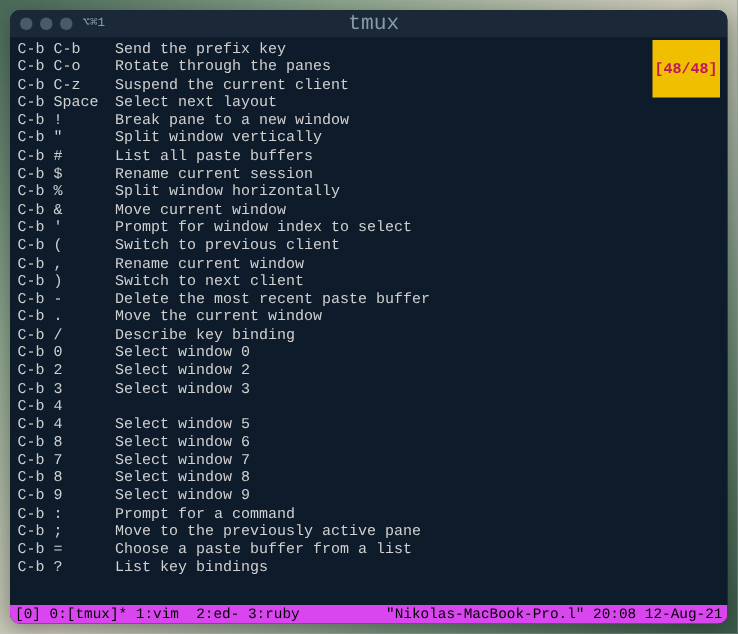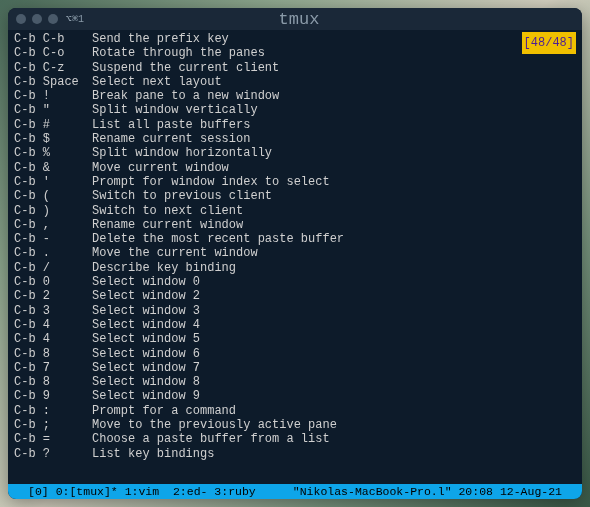--- a/index.html
+++ b/index.html
@@ -74,31 +74,31 @@
     color: #d0d0d0;
   }
   .desc-col {
     color: #d0d0d0;
   }
   .counter {
     position: absolute;
     top: 2px;
     right: 6px;
     background: #f0c000;
-    color: #4c1d95;
-    padding: 4px 2px;
-    font-weight: normal;
+    color: #be185d;
+    padding: 16px 2px;
+    font-weight: bold;
   }
   .statusbar {
     height: 15px;
-    background: #0ea5e9;
+    background: #d946ef;
     color: #000;
     display: flex;
     align-items: center;
-    padding: 0 20px;
+    padding: 0 4px;
     font-size: 11.5px;
     flex-shrink: 0;
     white-space: pre;
     justify-content: space-between;
   }
   .status-left { flex: 0 0 auto; }
   .status-mid { flex: 1; }
   .status-right { flex: 0 0 auto; }
 </style>
 </head>
@@ -125,29 +125,29 @@
         <div class="line"><span class="key-col">C-b C-z</span><span class="desc-col">Suspend the current client</span></div>
         <div class="line"><span class="key-col">C-b Space</span><span class="desc-col">Select next layout</span></div>
         <div class="line"><span class="key-col">C-b !</span><span class="desc-col">Break pane to a new window</span></div>
         <div class="line"><span class="key-col">C-b "</span><span class="desc-col">Split window vertically</span></div>
         <div class="line"><span class="key-col">C-b #</span><span class="desc-col">List all paste buffers</span></div>
         <div class="line"><span class="key-col">C-b $</span><span class="desc-col">Rename current session</span></div>
         <div class="line"><span class="key-col">C-b %</span><span class="desc-col">Split window horizontally</span></div>
         <div class="line"><span class="key-col">C-b &amp;</span><span class="desc-col">Move current window</span></div>
         <div class="line"><span class="key-col">C-b '</span><span class="desc-col">Prompt for window index to select</span></div>
         <div class="line"><span class="key-col">C-b (</span><span class="desc-col">Switch to previous client</span></div>
+        <div class="line"><span class="key-col">C-b ,</span><span class="desc-col">Rename current window</span></div>
         <div class="line"><span class="key-col">C-b )</span><span class="desc-col">Switch to next client</span></div>
-        <div class="line"><span class="key-col">C-b ,</span><span class="desc-col">Rename current window</span></div>
         <div class="line"><span class="key-col">C-b -</span><span class="desc-col">Delete the most recent paste buffer</span></div>
         <div class="line"><span class="key-col">C-b .</span><span class="desc-col">Move the current window</span></div>
         <div class="line"><span class="key-col">C-b /</span><span class="desc-col">Describe key binding</span></div>
         <div class="line"><span class="key-col">C-b 0</span><span class="desc-col">Select window 0</span></div>
         <div class="line"><span class="key-col">C-b 2</span><span class="desc-col">Select window 2</span></div>
         <div class="line"><span class="key-col">C-b 3</span><span class="desc-col">Select window 3</span></div>
-        <div class="line"><span class="key-col">C-b 4</span><span class="desc-col">Select window 4</span></div>
+        <div class="line"><span class="key-col">C-b 4</span></div>
         <div class="line"><span class="key-col">C-b 4</span><span class="desc-col">Select window 5</span></div>
         <div class="line"><span class="key-col">C-b 8</span><span class="desc-col">Select window 6</span></div>
         <div class="line"><span class="key-col">C-b 7</span><span class="desc-col">Select window 7</span></div>
         <div class="line"><span class="key-col">C-b 8</span><span class="desc-col">Select window 8</span></div>
         <div class="line"><span class="key-col">C-b 9</span><span class="desc-col">Select window 9</span></div>
         <div class="line"><span class="key-col">C-b :</span><span class="desc-col">Prompt for a command</span></div>
         <div class="line"><span class="key-col">C-b ;</span><span class="desc-col">Move to the previously active pane</span></div>
         <div class="line"><span class="key-col">C-b =</span><span class="desc-col">Choose a paste buffer from a list</span></div>
         <div class="line"><span class="key-col">C-b ?</span><span class="desc-col">List key bindings</span></div>
       </div>

